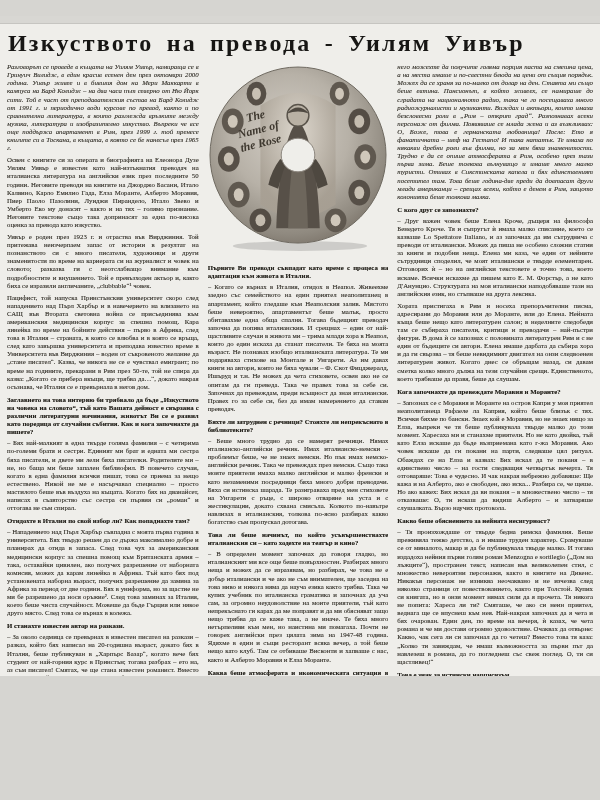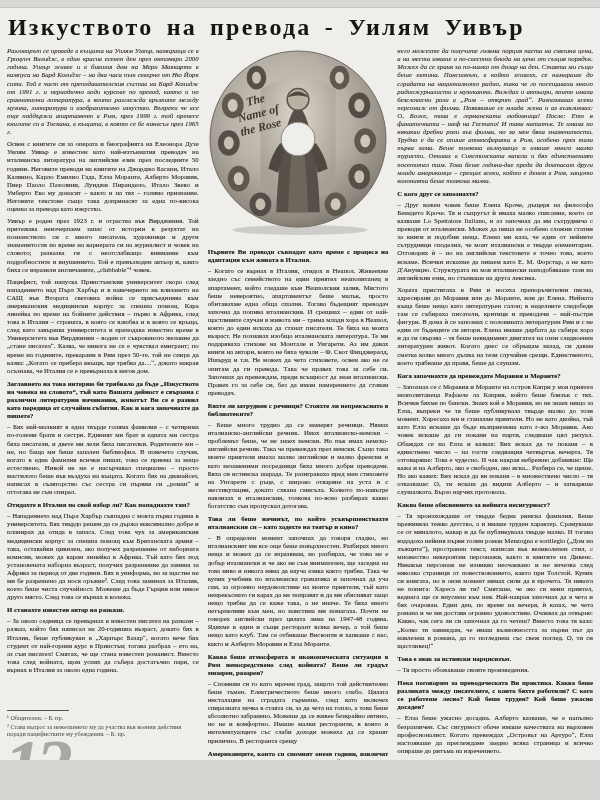--- a/index.html
+++ b/index.html
@@ -1,17 +1,17 @@
 <!DOCTYPE html>
 <html lang="bg"><head>
 <meta charset="utf-8">
 <style>
   html,body{margin:0;padding:0;background:#d6d5d1;}
   .page{
-    position:relative;width:600px;height:760px;margin:0 auto;
+    position:relative;width:600px;height:660px;margin:16px auto;
     background:#efeeea;overflow:hidden;
     font-family:"Liberation Serif","DejaVu Serif",serif;
     color:#38362f;
   }
   .scan-band{height:7px;background:#d8d7d3;border-bottom:1px solid #c6c5c1;}
   h1.headline{
     margin:7px 8px 5px 8px;font-size:24px;line-height:1.05;font-weight:bold;
     letter-spacing:2.2px;word-spacing:5px;color:#171614;white-space:nowrap;overflow:hidden;
   }
   .cols{

